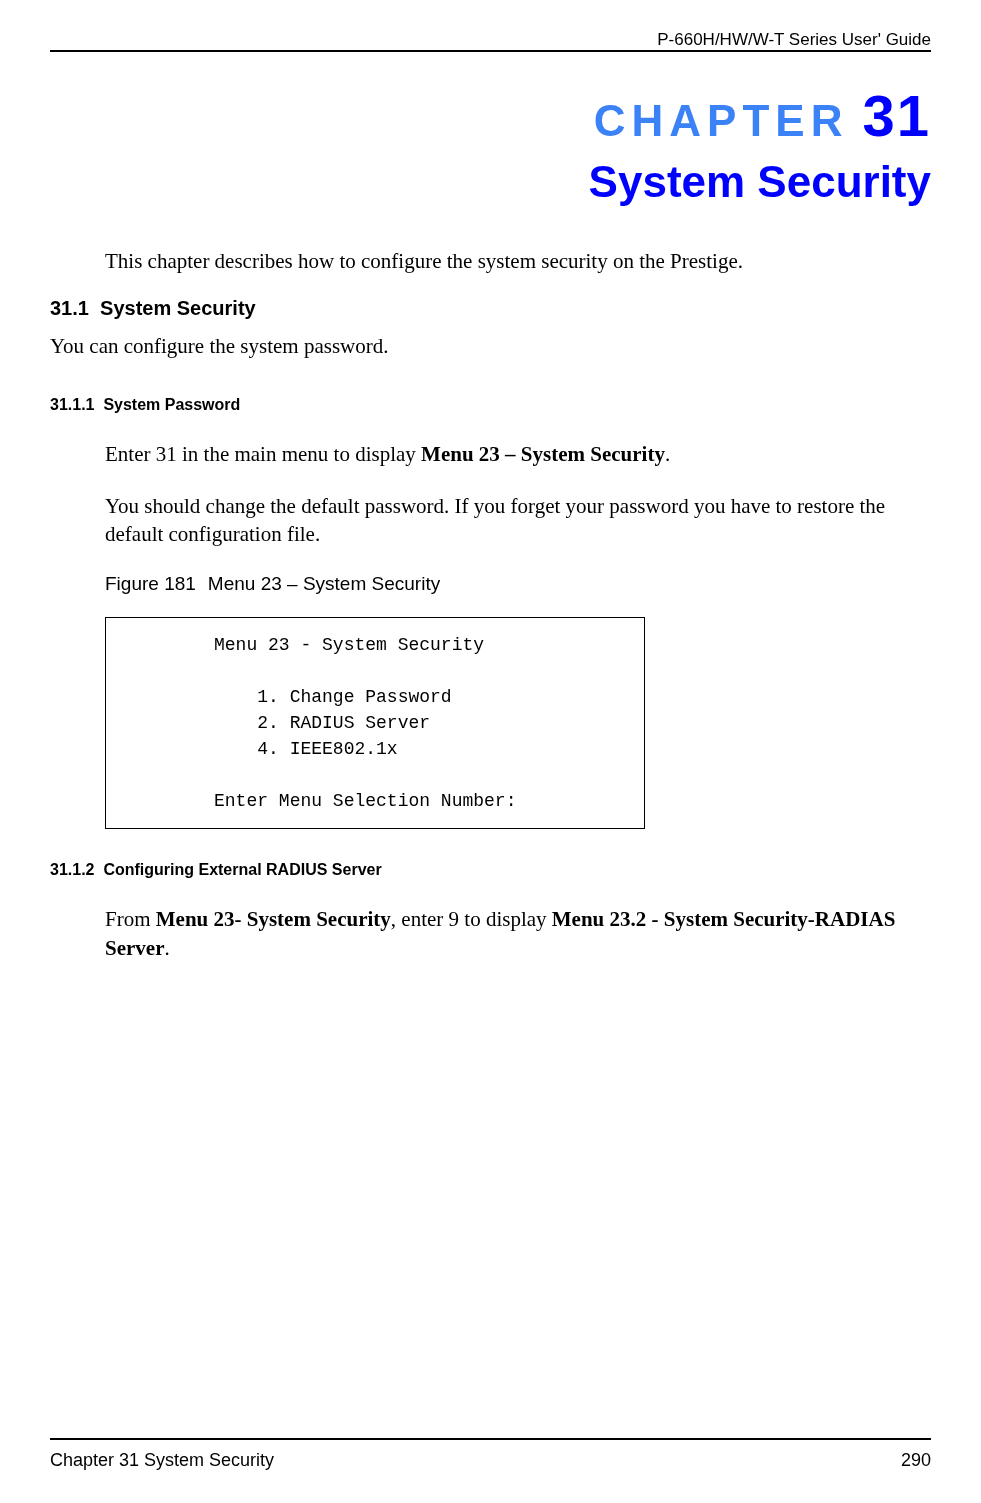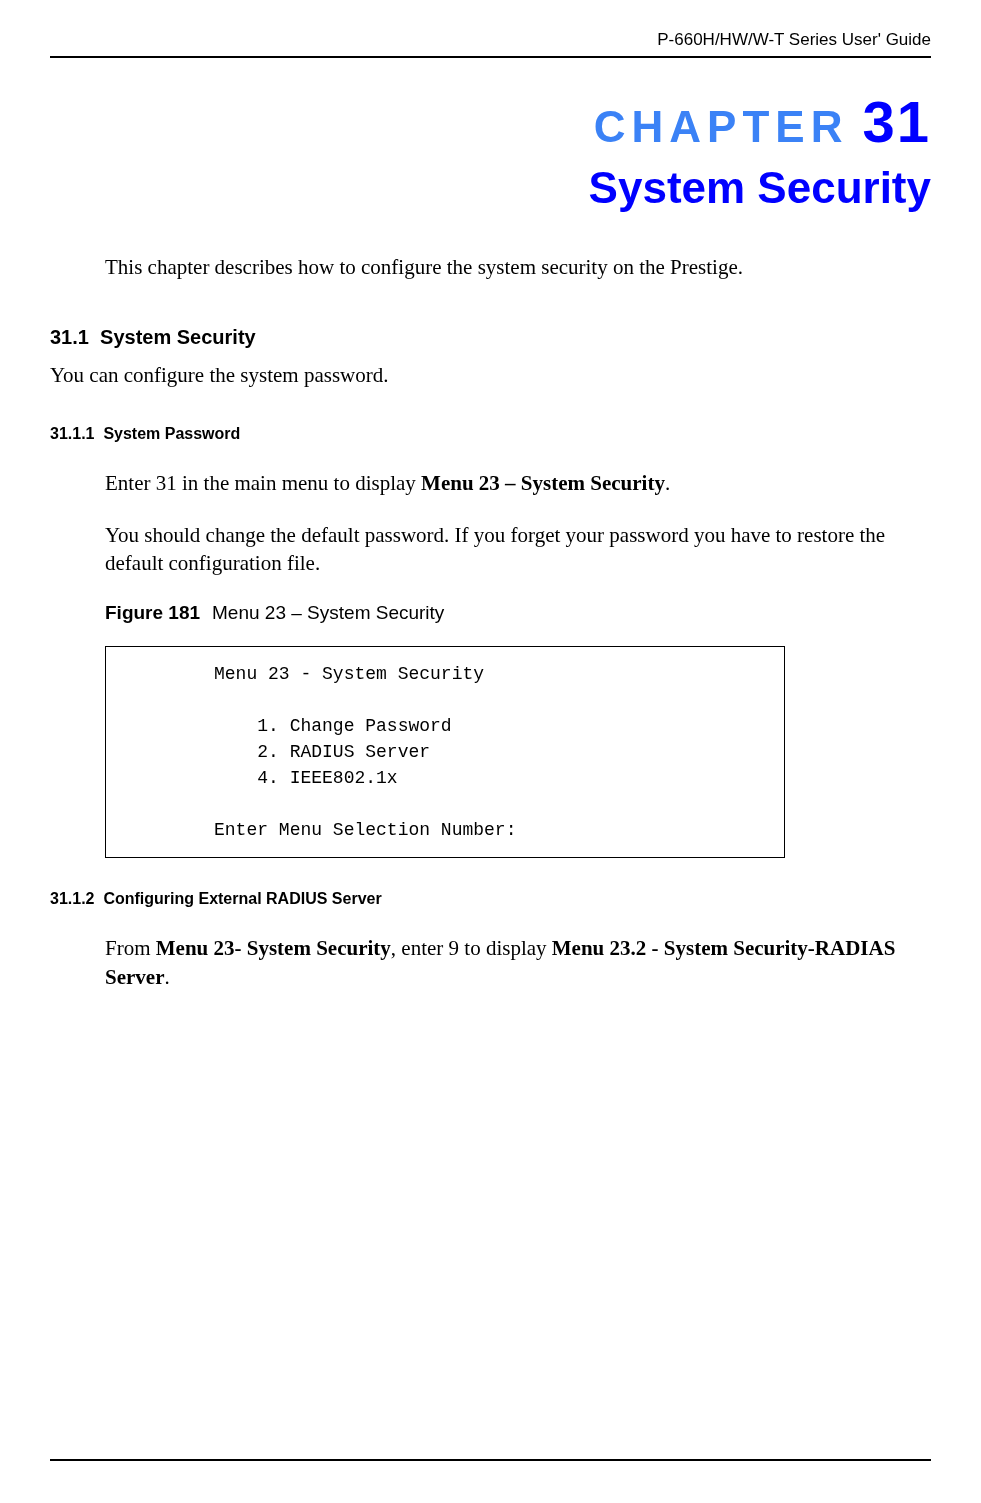--- a/index.html
+++ b/index.html
@@ -13,21 +13,20 @@
       background: #ffffff;
       font-family: "Times New Roman", Times, serif;
       color: #000000;
       position: relative;
       padding: 30px 50px 40px 50px;
     }
     .header-right {
       text-align: right;
       font-family: Arial, Helvetica, sans-serif;
       font-size: 17px;
-      padding-bottom: 6px;
     }
     .top-rule {
       border: none;
       border-top: 2px solid #000;
       margin-bottom: 30px;
     }
     .chapter-block {
       text-align: right;
       margin-top: 30px;
       margin-bottom: 40px;
@@ -50,21 +49,21 @@
     .chapter-title {
       color: #0000ff;
       font-family: Arial, Helvetica, sans-serif;
       font-weight: bold;
       font-size: 44px;
       margin-top: 8px;
     }
     .intro-text {
       font-size: 21px;
       margin-left: 55px;
-      margin-bottom: 45px;
+      margin-bottom: 22px;
       line-height: 1.35;
     }
     .h2-section {
       font-family: Arial, Helvetica, sans-serif;
       font-weight: bold;
       font-size: 20px;
       margin-bottom: 12px;
     }
     .h2-body {
       font-size: 21px;
@@ -83,27 +82,27 @@
       margin-bottom: 24px;
       line-height: 1.35;
     }
     .figure-caption {
       font-family: Arial, Helvetica, sans-serif;
       font-size: 19px;
       margin-left: 55px;
       margin-bottom: 22px;
     }
     .figure-caption .fig-label {
-      font-weight: bold;
+      font-weight: normal;
       margin-right: 12px;
     }
     .terminal-box {
       border: 1.5px solid #000;
       margin-left: 55px;
-      width: 680px;
+      width: 540px;
       padding: 14px 16px 14px 0;
       font-family: "Courier New", Courier, monospace;
       font-size: 18px;
       line-height: 1.45;
       margin-bottom: 32px;
       white-space: pre;
     }
     .bold {
       font-weight: bold;
     }
@@ -171,13 +170,17 @@
 <h3 class="h3-section">
   <span>31.1.2</span>&nbsp;&nbsp;<span>Configuring External RADIUS Server</span>
 </h3>
 
 <p class="h3-body">
   <span>From </span><span class="bold">Menu 23- System Security</span><span>, enter 9 to display </span><span class="bold">Menu 23.2 - System Security-RADIAS Server</span><span>.</span>
 </p>
 
 <div class="footer">
   <hr class="bottom-rule">
+  <div class="footer-row">
+    <span>Chapter 31 System Security</span>
+    <span>290</span>
+  </div>
 </div>
 
 </body></html>

